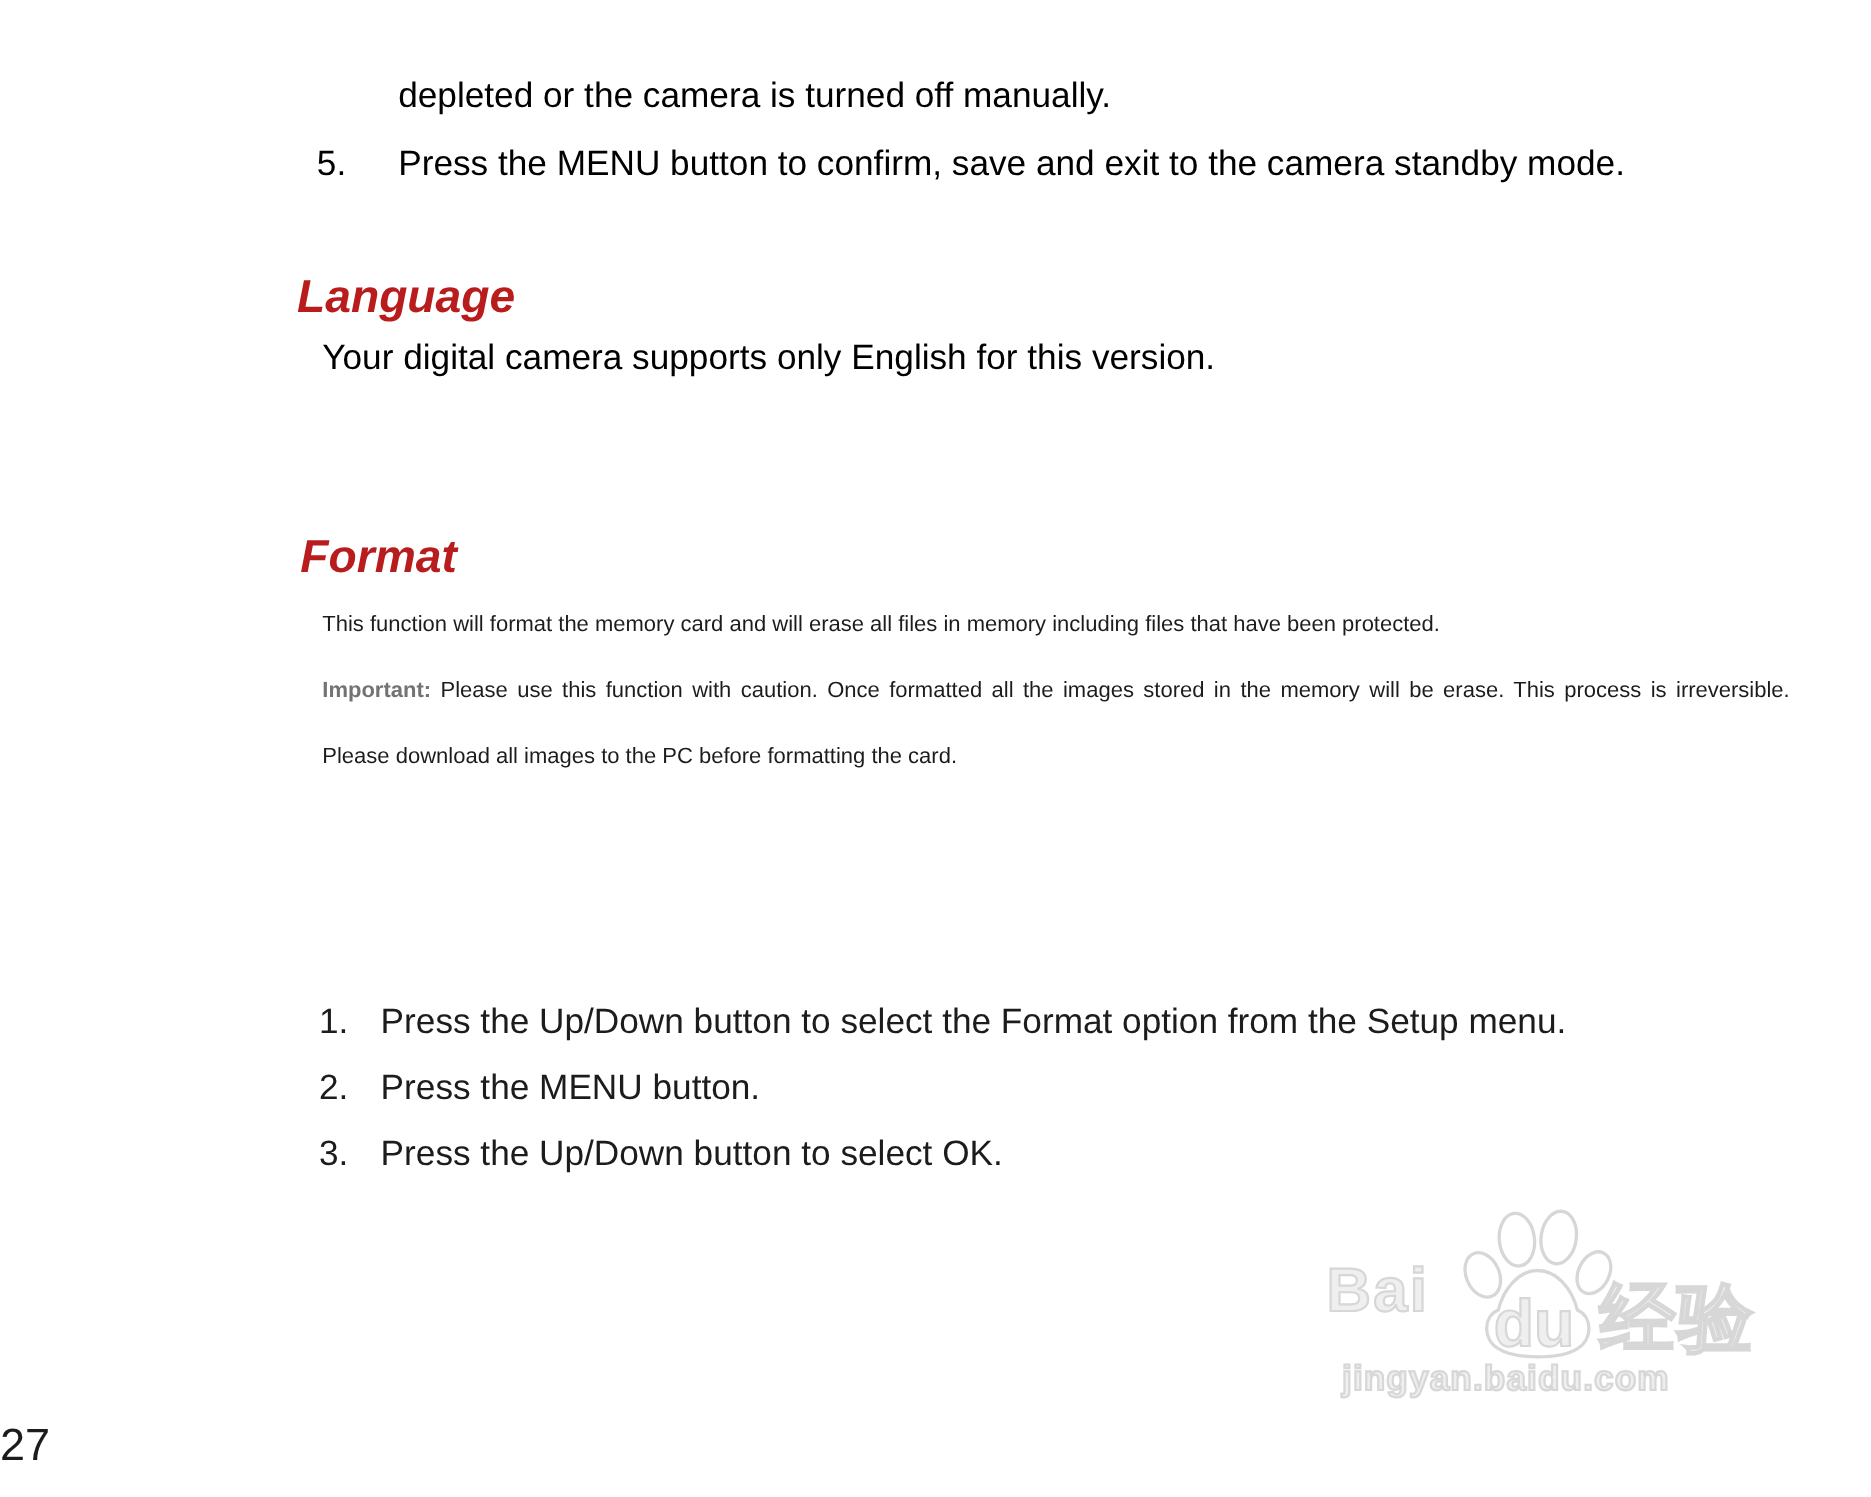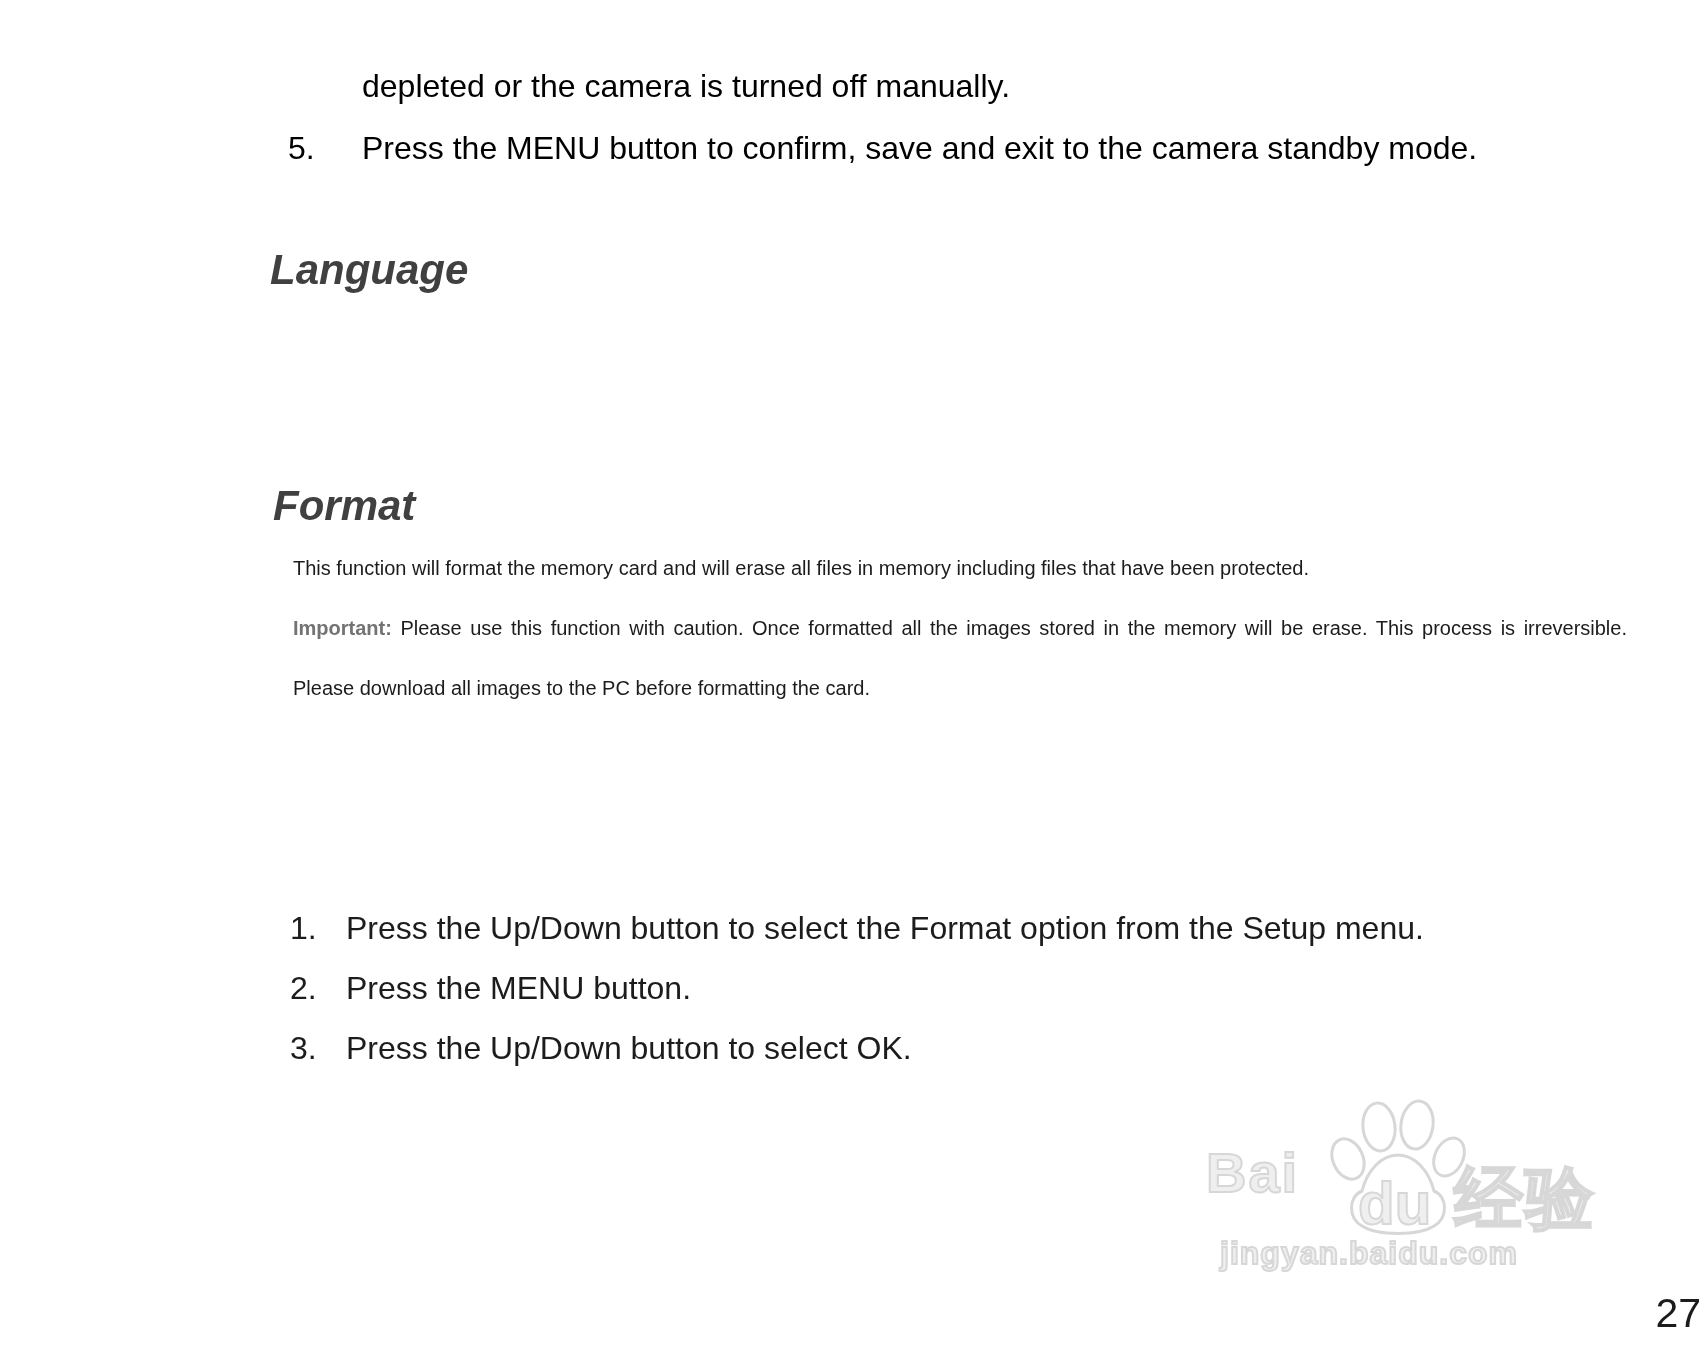--- a/index.html
+++ b/index.html
@@ -10,38 +10,38 @@
     font-family:"Liberation Sans", sans-serif;
     color:#1a1a1a;
     overflow:hidden;
   }
   .abs{position:absolute;}
   .body-text{font-size:32px;line-height:normal;color:#000000;}
   .cont-line{left:362px;top:68px;}
   .step5{left:288px;top:130px;display:flex;}
   .step5 .num{width:74px;flex:0 0 74px;}
   .heading{
-    font-size:42px;font-weight:bold;font-style:italic;color:#404040;
+    font-size:42px;font-weight:bold;font-style:italic;color:#b91c1c;
     letter-spacing:0px;
   }
   .h-language{left:270px;top:246px;}
   .h-format{left:273px;top:482px;}
   .lang-body{left:293px;top:306px;}
   .para-block{
     left:293px;top:538px;width:1334px;
     font-size:20px;line-height:60px;color:#1c1c1c;
     text-align:justify;
   }
   .para-block p{margin:0;padding:0;}
   .para-block b{font-weight:bold;color:#737373;}
   .steps{left:290px;top:898px;}
   .step-item{display:flex;font-size:32px;line-height:60px;color:#1c1c1c;}
   .step-item .num{width:56px;flex:0 0 56px;}
   .page-num{
-    left:0;top:1290px;width:100%;text-align:right;
+    left:0;top:1290px;width:100%;text-align:left;
     font-size:41px;color:#1c1c1c;
   }
   
   .watermark{
     left:1200px;top:1095px;width:420px;height:215px;
     pointer-events:none;
   }
   .wm-text{
     position:absolute;
     font-weight:bold;
@@ -62,20 +62,21 @@
 
   <div class="abs body-text cont-line">depleted or the camera is turned off manually.</div>
 
   <div class="abs body-text step5">
     <span class="num">5.</span>
     <span>Press the MENU button to confirm, save and exit to the camera standby mode.</span>
   </div>
 
   <div class="abs heading h-language">Language</div>
 
+  <div class="abs body-text lang-body">Your digital camera supports only English for this version.</div>
 
   <div class="abs heading h-format">Format</div>
 
   <div class="abs para-block">
     <p>This function will format the memory card and will erase all files in memory including files that have been protected.</p>
     <p><b>Important:</b><span> Please use this function with caution. Once formatted all the images stored in the memory will be erase. This process is irreversible. Please download all images to the PC before formatting the card.</span></p>
   </div>
 
   <div class="abs steps">
     <div class="step-item">

